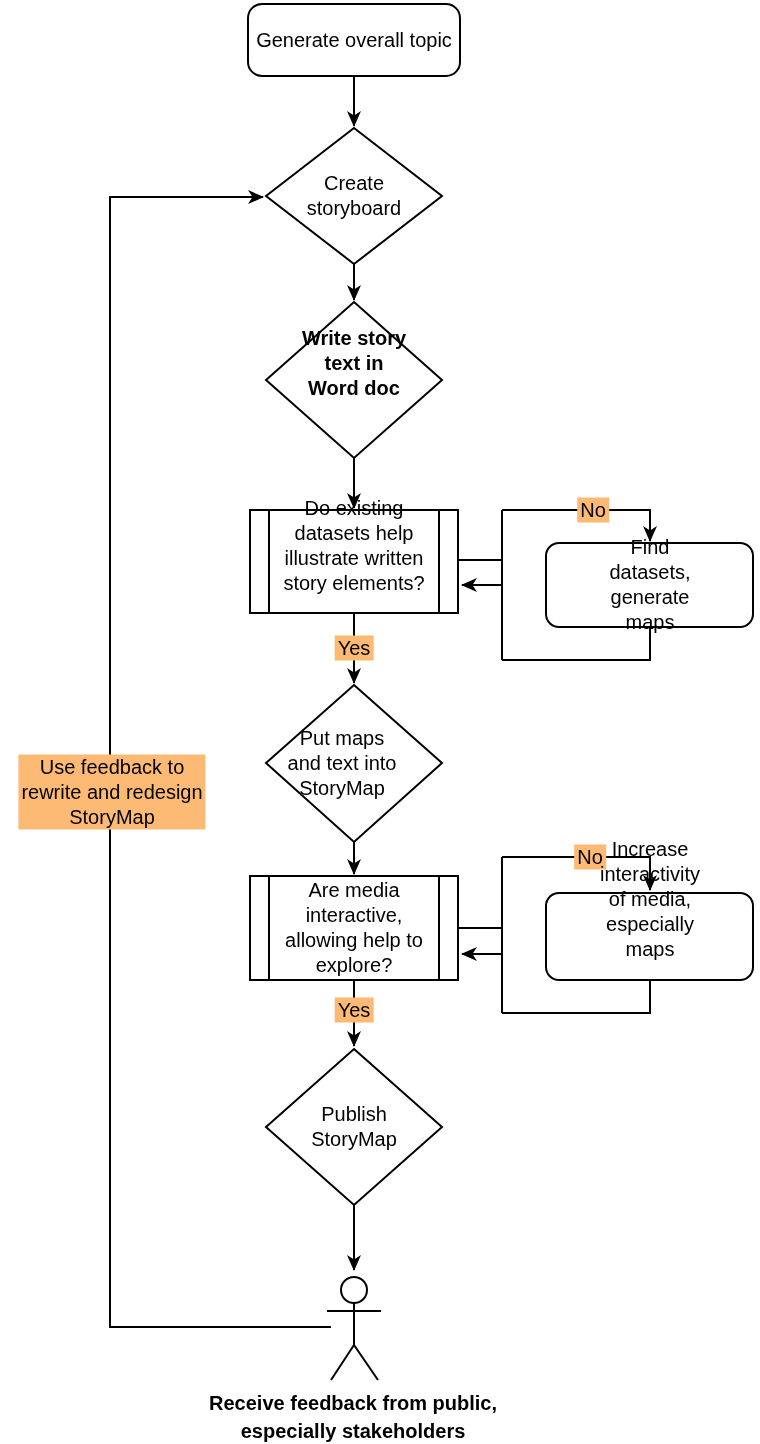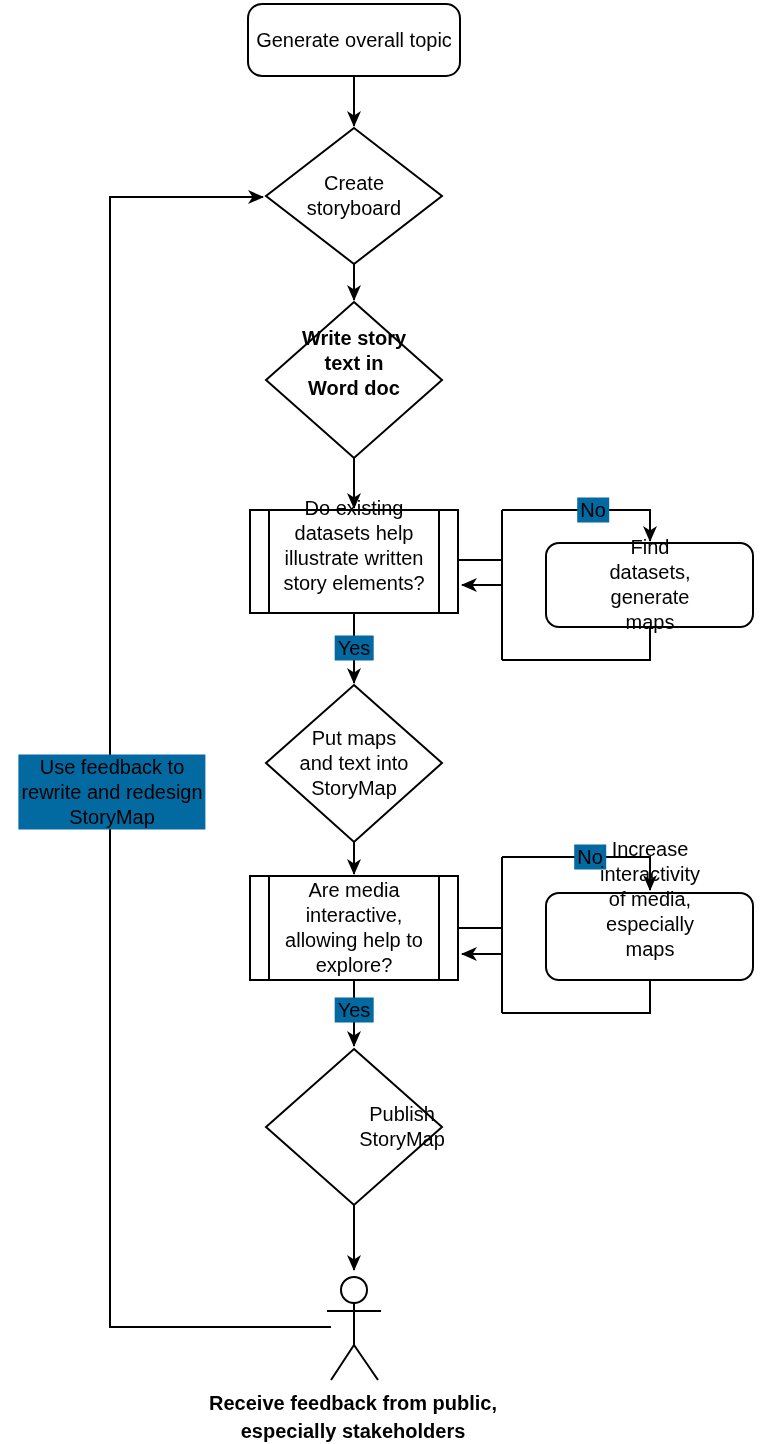--- a/index.html
+++ b/index.html
@@ -14,21 +14,21 @@
   .canvas svg { position: absolute; left: 0; top: 0; }
   .lbl {
     position: absolute;
     transform: translate(-50%, -50%);
     white-space: pre-line;
     text-align: center;
     font-size: 20px;
     line-height: 25px;
     color: #000000;
   }
-  .lbl.bg { background: #0369a1; padding: 0 3px; }
+  .lbl.bg { background: #fdba74; padding: 0 3px; }
   .lbl.caption { line-height: 28px; }
 </style>
 </head>
 <body>
 
 <div class="canvas">
 
   <svg width="760" height="1444" viewBox="0 0 760 1444">
     <defs>
       <marker id="arw" viewBox="0 0 16 14" refX="15" refY="7" markerWidth="16" markerHeight="14" markerUnits="userSpaceOnUse" orient="auto-start-reverse">
@@ -104,33 +104,33 @@
 text in
 Word doc</div>
   <div class="lbl" style="left:354px; top:530px;margin-top:16px;">Do existing
 datasets help
 illustrate written
 story elements?</div>
   <div class="lbl bg" style="left:354px; top:648px;">Yes</div>
   <div class="lbl bg" style="left:593px; top:510px;">No</div>
   <div class="lbl" style="left:650px; top:585px;">Find datasets,
 generate maps</div>
-  <div class="lbl" style="left:354px; top:763px;">Put maps
+  <div class="lbl" style="left:342px; top:763px;">Put maps
 and text into
 StoryMap</div>
   <div class="lbl" style="left:354px; top:928px;">Are media
 interactive,
 allowing help to
 explore?</div>
   <div class="lbl bg" style="left:590px; top:857px;">No</div>
   <div class="lbl" style="left:650px; top:899px;">Increase interactivity
 of media, especially
 maps</div>
   <div class="lbl bg" style="left:354px; top:1010px;">Yes</div>
-  <div class="lbl" style="left:354px; top:1127px;margin-left:48px;">Publish
+  <div class="lbl" style="left:354px; top:1127px;">Publish
 StoryMap</div>
   <div class="lbl bg" style="left:112px; top:792px;">Use feedback to
 rewrite and redesign
 StoryMap</div>
   <div class="lbl caption" style="left:353px; top:1417px;font-weight:bold;">Receive feedback from public,
 especially stakeholders</div>
 
 </div>
 
 </body></html>

